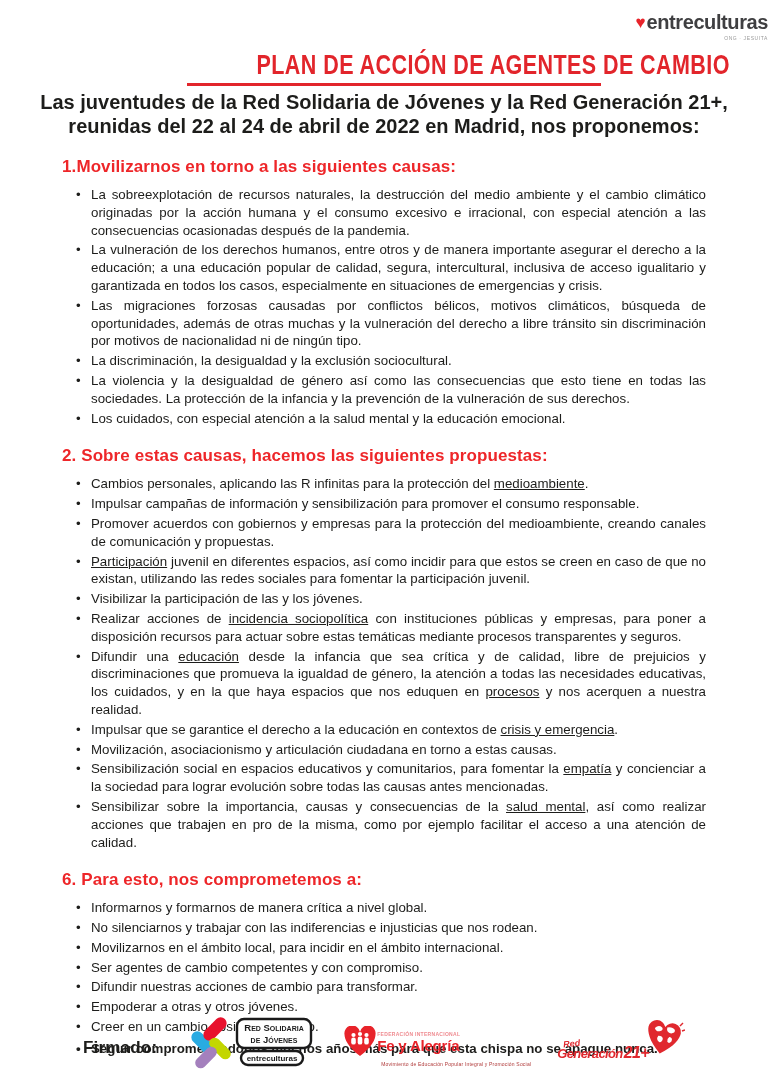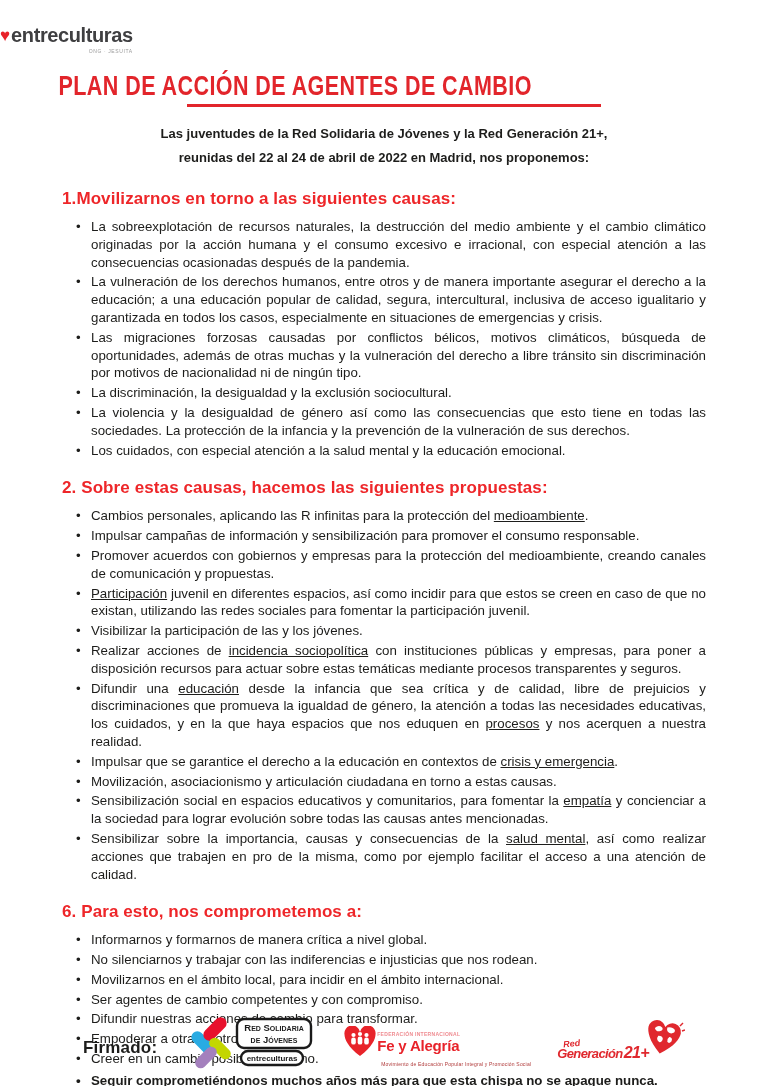--- a/index.html
+++ b/index.html
@@ -6,40 +6,40 @@
   html, body { background: #ffffff; }
   body {
     width: 768px; height: 1086px;
     position: relative; overflow: hidden;
     font-family: "Liberation Sans", sans-serif;
     color: #1d1d1b;
     margin: 0 auto;
   }
 
   
-  .logo-top { text-align: left; padding-top: 24px; }
+  .logo-top { text-align: right; padding-top: 11px; }
   .logo-wrap { display: inline-block; position: relative; }
   .logo-heart { color: #e8232a; font-size: 17px; vertical-align: 1px; margin-right: 1px; }
   .logo-brand { font-size: 20px; font-weight: bold; color: #3f3f41; letter-spacing: -0.4px; }
   .logo-tagline { position: absolute; right: 0; bottom: -7px; font-size: 5px; letter-spacing: 0.6px; color: #9a9a9a; }
 
   
-  .title-wrap { text-align: left; margin-top: 24px; padding-left: 20px; }
+  .title-wrap { text-align: right; margin-top: 16px; padding-left: 20px; }
   .doc-title {
     display: inline-block;
     color: #e2252b;
     font-size: 25px; font-weight: bold;
     letter-spacing: 0.5px;
     transform: scale(0.86, 1.12);
     white-space: nowrap;
   }
   .title-underline { width: 414px; height: 3px; background: #e2252b; margin: 4px auto 0; }
 
   
-  .intro { text-align: center; font-weight: bold; font-size: 13px; line-height: 24px; margin-top: 15px; }
+  .intro { text-align: center; font-weight: bold; font-size: 20px; line-height: 24px; margin-top: 4px; }
 
   
   .content { padding: 0 62px 0 62px; }
   .section-heading {
     color: #ee2629;
     font-size: 17px; font-weight: bold;
     margin: 19px 0 9px 0;
     letter-spacing: 0.1px;
   }
   ul.bullets { list-style: none; margin-left: 14px; }

